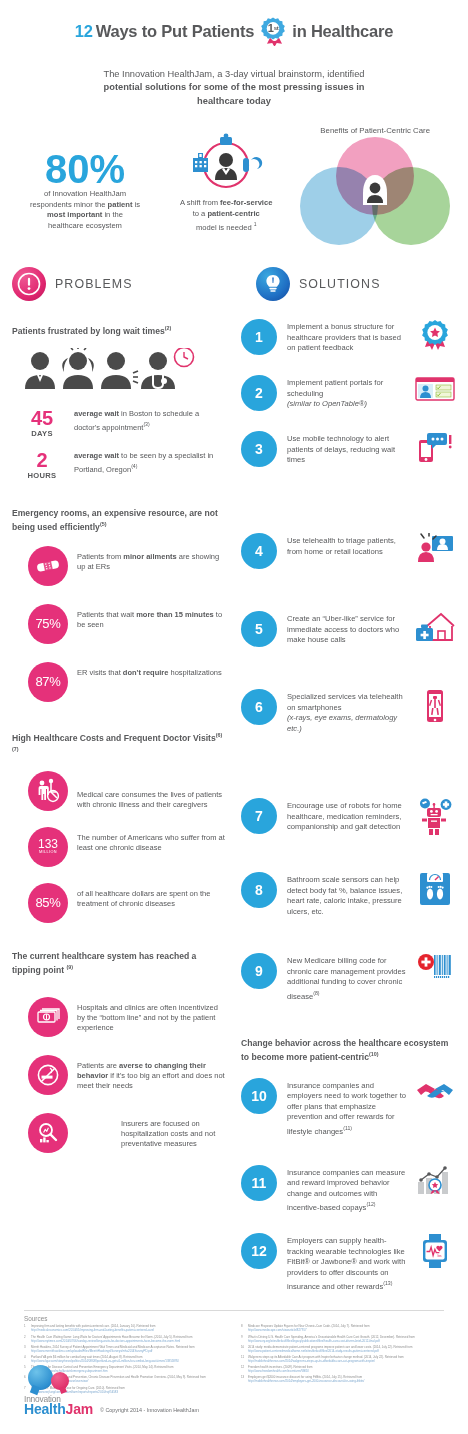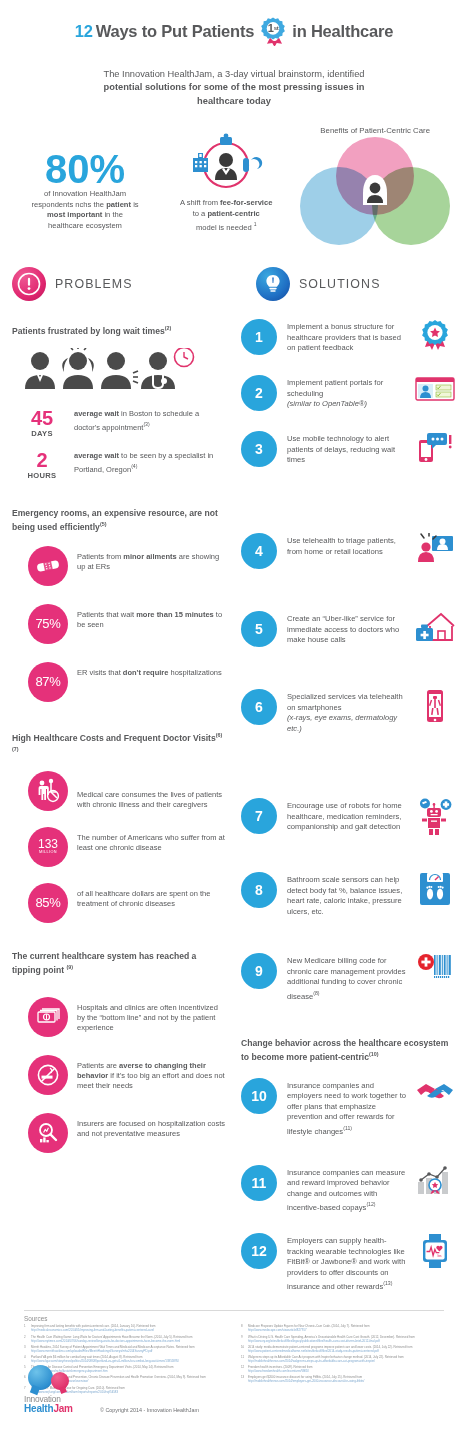--- a/index.html
+++ b/index.html
@@ -114,21 +114,21 @@
   .logo .bubbles { position:relative; height:30px; }
   .logo .b1 { position:absolute; left:4px; top:0; width:25px; height:25px; border-radius:50%;
               background:radial-gradient(circle at 34% 28%, #6ec3ea 0%, #2d8fd0 70%, #1d69a8 100%); }
   .logo .b1:after { content:""; position:absolute; left:3px; bottom:-4px; width:8px; height:8px;
               background:#2d8fd0; transform:rotate(22deg); }
   .logo .b2 { position:absolute; left:27px; top:7px; width:18px; height:18px; border-radius:50%;
               background:radial-gradient(circle at 34% 28%, #f0608f 0%, #e0336c 70%, #b81e53 100%); }
   .logo .b2:after { content:""; position:absolute; right:3px; bottom:-3px; width:6px; height:6px;
               background:#e0336c; transform:rotate(-22deg); }
   .logo .l1 { font-size:8.4px; color:#8c8c8c; letter-spacing:-0.2px; line-height:9px; }
-  .logo .l2 { font-size:10px; font-weight:bold; color:#2d8fd0; letter-spacing:-0.2px; line-height:10px; }
+  .logo .l2 { font-size:14px; font-weight:bold; color:#2d8fd0; letter-spacing:-0.2px; line-height:10px; }
   .logo .l2 .j { color:#e0336c; }
   .copy { font-size:5.4px; color:#6d6e71; padding-bottom:1px; }
 
   .sp8  { height:8px; }
   .sp10 { height:10px; }
   .sp12 { height:12px; }
   .sp14 { height:14px; }
   .sp16 { height:16px; }
   .sp18 { height:18px; }
   .sp20 { height:20px; }
@@ -163,21 +163,21 @@
       <div class="b">healthcare today</div>
     </div>
   </div>
 
   <div class="topstats">
 
     <div class="stat-80">
       <div class="big">80%</div>
       <div class="cap">
         <span>of Innovation HealthJam</span><br>
-        <span>respondents nchs the </span><b>patient</b><span> is</span><br>
+        <span>respondents minor the </span><b>patient</b><span> is</span><br>
         <b>most important</b><span> in the</span><br>
         <span>healthcare ecosystem</span>
       </div>
     </div>
 
     <div class="stat-shift">
       <div style="display:flex;justify-content:center;">
         <svg width="74" height="60" viewBox="0 0 74 60">
           <circle cx="37" cy="33" r="22" fill="none" stroke="#e0336c" stroke-width="2.2"></circle>
 
@@ -432,21 +432,21 @@
             <rect x="6.5" y="13.6" width="11" height="3" fill="#ffffff"></rect>
             <path d="M15 6 q3 2 1 5" fill="none" stroke="#fff" stroke-width="1.2"></path>
           </svg>
         </div>
         <div class="ptext">
           <span>Patients are </span><b>averse to changing their behavior</b><span> if it's too big an effort and does not meet their needs</span>
         </div>
       </div>
 
       <div class="sp18"></div>
-      <div class="prow" style="padding-left:16px;">
+      <div class="prow" style="padding-left:16px;gap:44px;">
         <div class="pcircle">
           <svg width="26" height="26" viewBox="0 0 26 26">
             <circle cx="11" cy="10" r="6" fill="none" stroke="#ffffff" stroke-width="1.8"></circle>
             <path d="M15.4 14.4 L21 20" stroke="#ffffff" stroke-width="2.4" stroke-linecap="round"></path>
             <path d="M8.6 12.6 l1.6 -3.2 l1.6 1.8 l1.6 -3.4" fill="none" stroke="#fff" stroke-width="1.1"></path>
             <g fill="#ffffff">
                 <rect x="5" y="19" width="2.4" height="3.4"></rect>
                 <rect x="8.2" y="17.4" width="2.4" height="5"></rect>
                 <rect x="11.4" y="20" width="2.4" height="2.4"></rect>
               </g>

